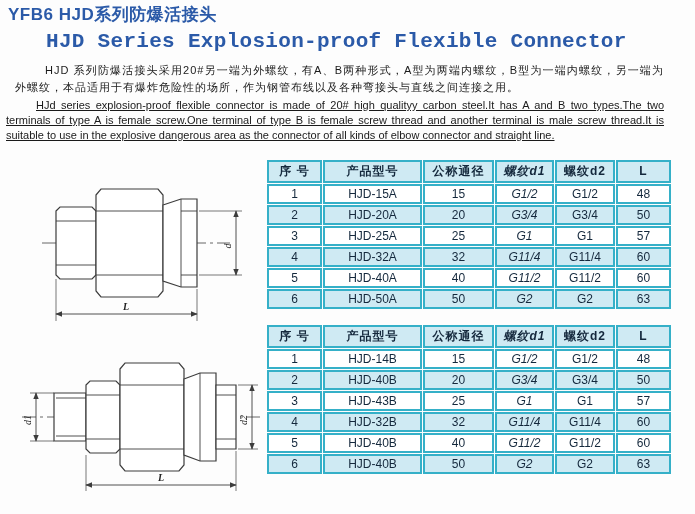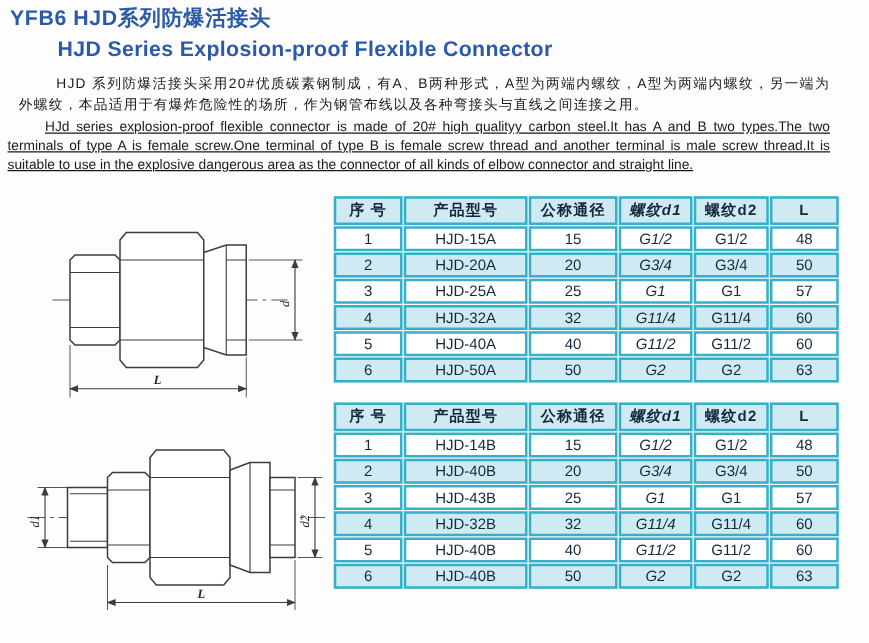--- a/index.html
+++ b/index.html
@@ -20,23 +20,24 @@
   }
   .page{position:relative;width:672px;height:514px;padding-top:3px;}
   .title-zh{
     margin:0 0 0 8px;
     font-size:17px;font-weight:bold;
     color:var(--title-blue);
     letter-spacing:0.5px;
   }
   .title-en{
     margin:4px 0 0 46px;
-    font-size:17px;font-weight:bold;
+    font-size:21px;font-weight:bold;
     color:var(--title-blue);
     letter-spacing:0.3px;
+    font-family:Liberation Mono, monospace;
   }
   .para-zh{
     margin:9px 8px 0 15px;
     font-size:11px;line-height:1.5;
     letter-spacing:1px;
     text-indent:30px;
     text-align:justify;
   }
   .para-en{
     margin:3px 8px 0 6px;
@@ -90,21 +91,21 @@
   .note-zh{margin:0;font-size:11px;letter-spacing:1px;line-height:1.35;}
 </style>
 </head>
 <body>
 
 <div class="page">
 
   <h1 class="title-zh">YFB6 HJD系列防爆活接头</h1>
   <h2 class="title-en">HJD Series Explosion-proof Flexible Connector</h2>
 
-  <p class="para-zh">HJD 系列防爆活接头采用20#优质碳素钢制成，有A、B两种形式，A型为两端内螺纹，A型为两端内螺纹，另一端为外螺纹，本品适用于有爆炸危险性的场所，作为钢管布线以及各种弯接头与直线之间连接之用。</p>
+  <p class="para-zh">HJD 系列防爆活接头采用20#另一端为外螺纹，有A、B两种形式，A型为两端内螺纹，B型为一端内螺纹，另一端为外螺纹，本品适用于有爆炸危险性的场所，作为钢管布线以及各种弯接头与直线之间连接之用。</p>
   <p class="para-en">HJd series explosion-proof flexible connector is made of 20# high qualityy carbon steel.It has A and B two types.The two terminals of type A is female screw.One terminal of type B is female screw thread and another terminal is male screw thread.It is suitable to use in the explosive dangerous area as the connector of all kinds of elbow connector and straight line.</p>
 
   <div class="content">
 
     <div class="drawings">
 
       <svg class="drawing-a" width="230" height="166" viewBox="0 0 230 166">
         <defs>
           <marker id="arA" viewBox="0 0 10 10" refX="9" refY="5" markerWidth="8" markerHeight="8" orient="auto-start-reverse">
             <path d="M0,1 L10,5 L0,9 z" fill="#3c3c3c"></path>

